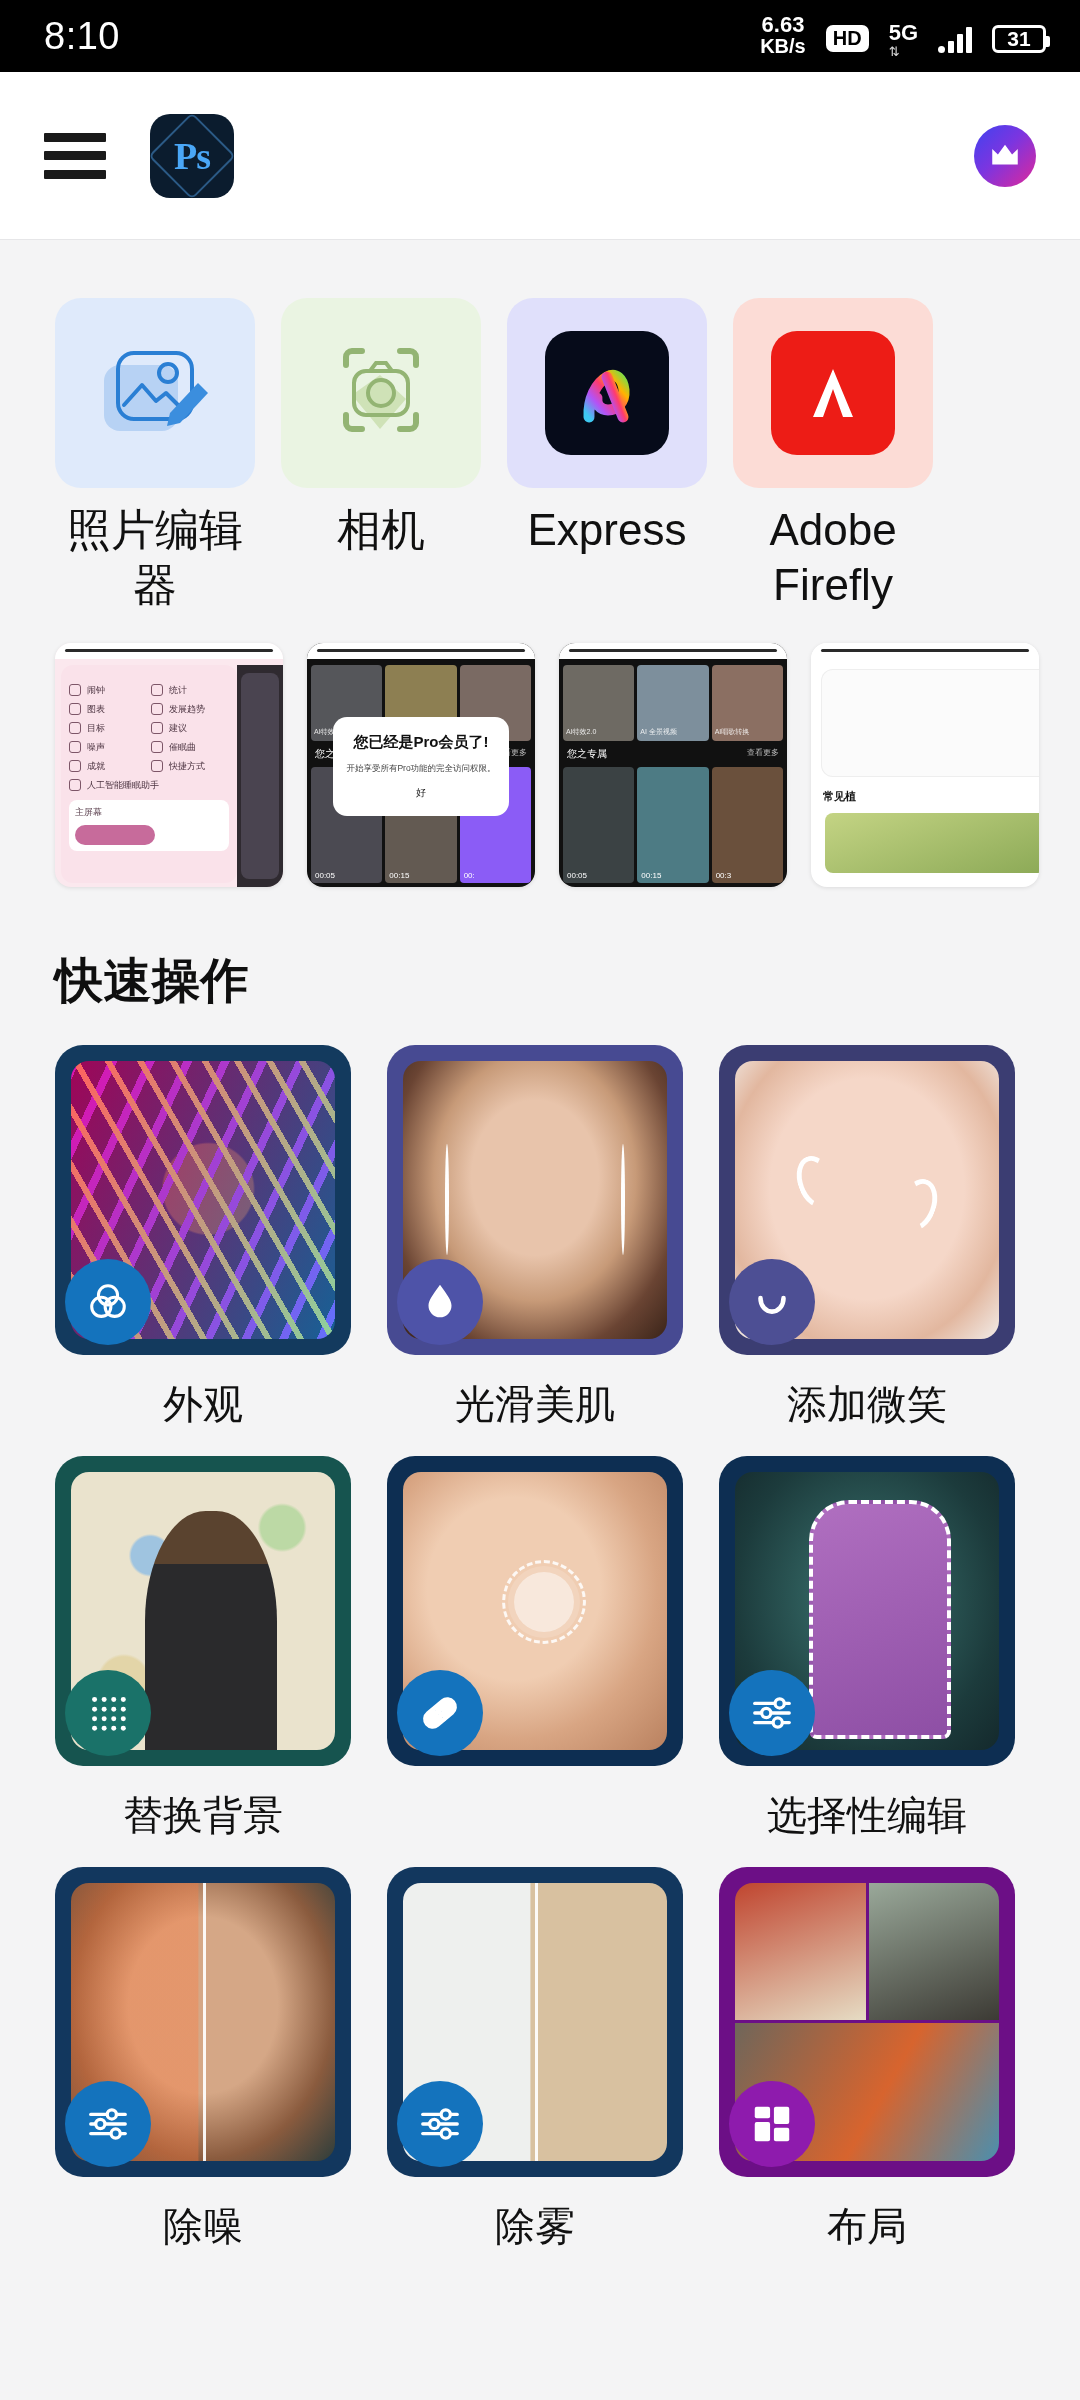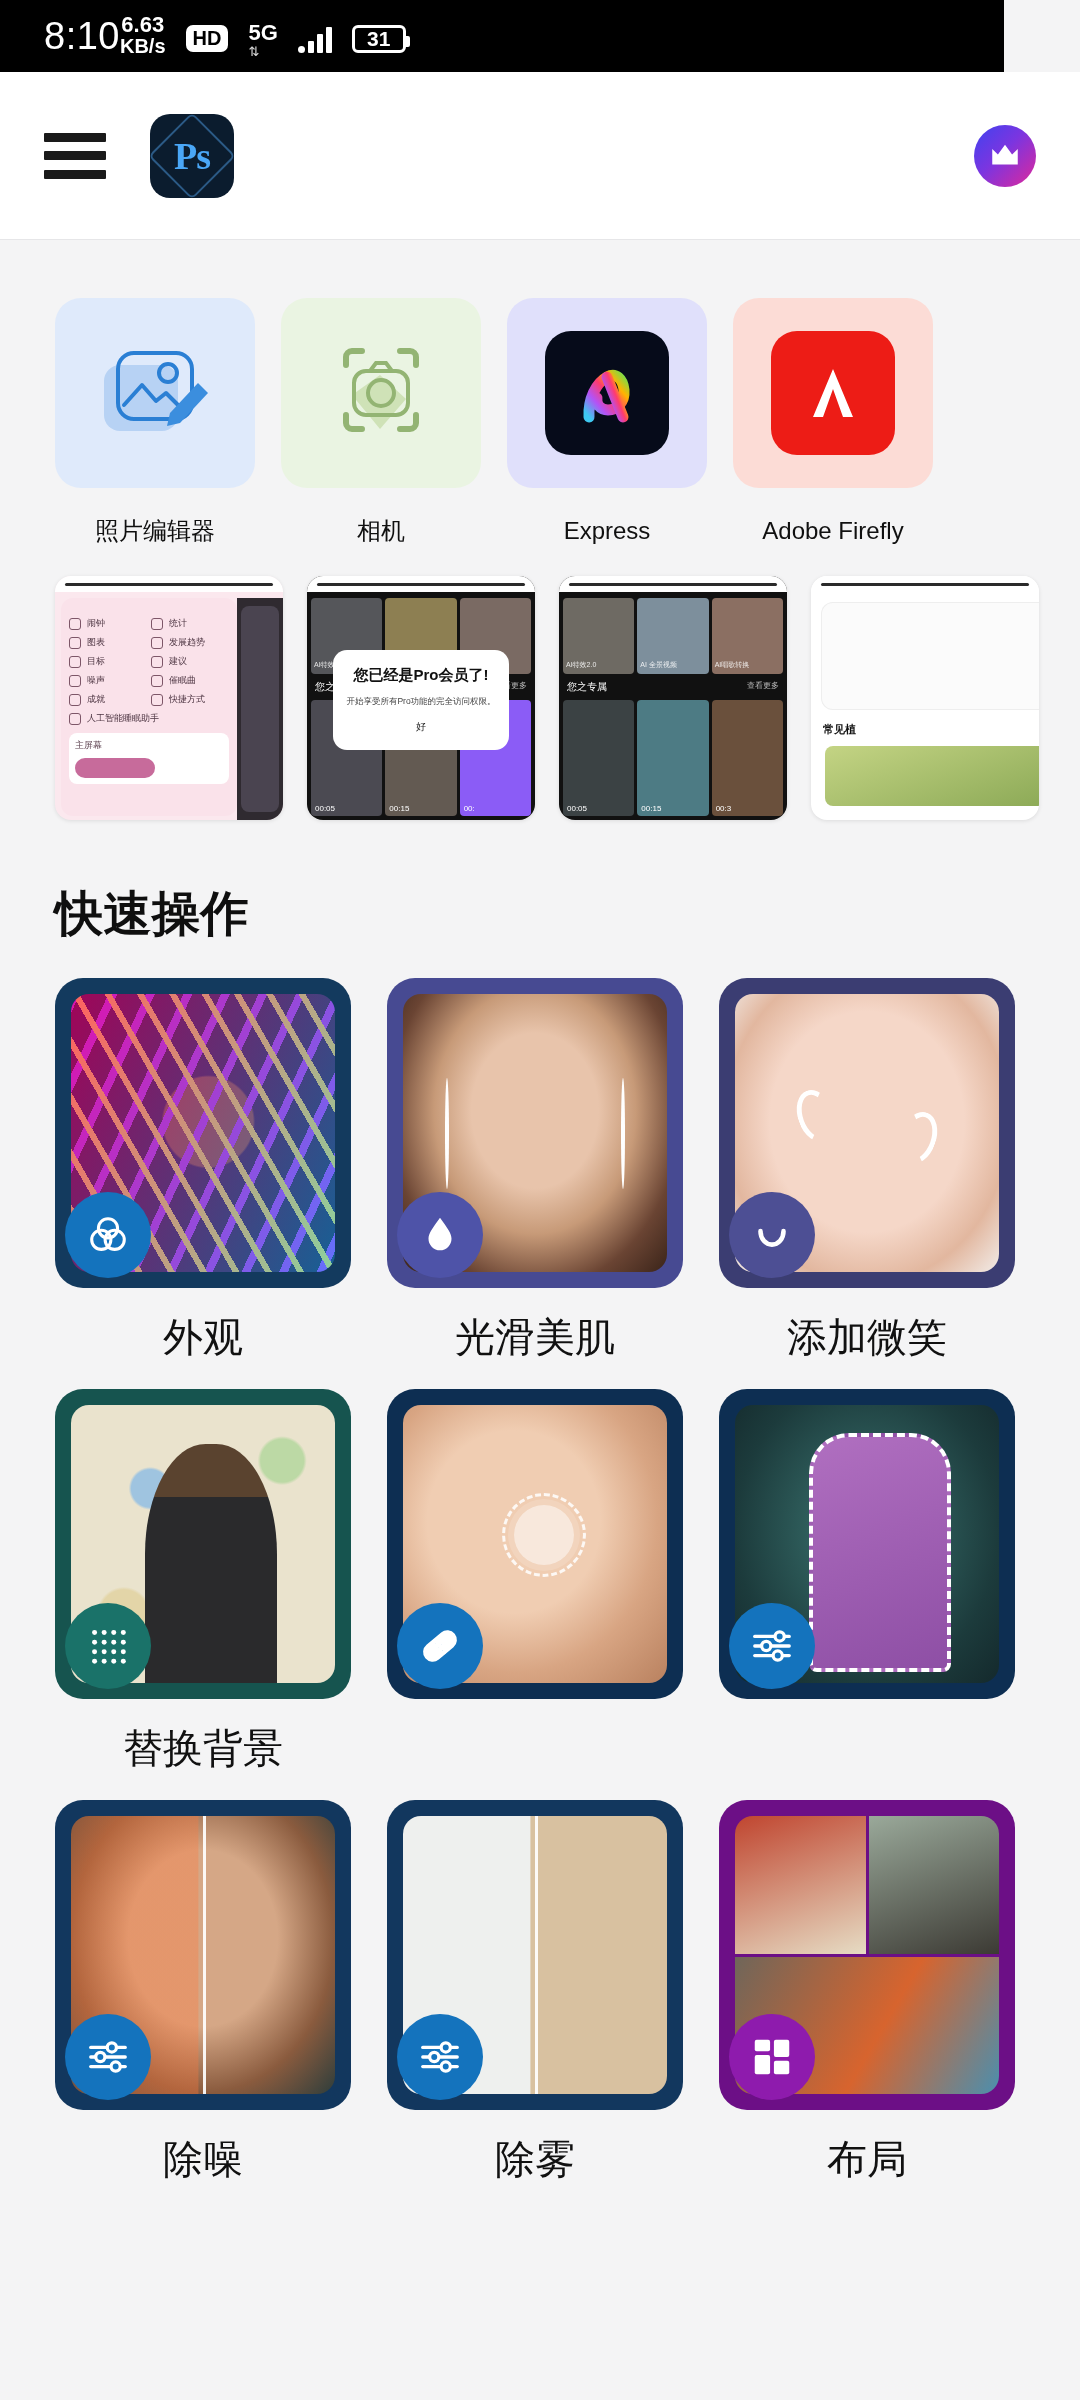--- a/index.html
+++ b/index.html
@@ -5,22 +5,22 @@
   * { margin:0; padding:0; box-sizing:border-box; }
   html,body { width:1080px; height:2400px; }
   body {
     font-family:"Liberation Sans","DejaVu Sans",sans-serif;
     background:#f4f4f5;
     overflow:hidden;
   }
 
   
   .statusbar{
-    height:72px;width:1004px;background:#000;color:#fff;
-    display:flex;align-items:center;
+    height:72px;width:1080px;background:#000;color:#fff;
+    display:flex;align-items:center;justify-content:space-between;
     padding:0 34px 0 44px;
   }
   .sb-time{font-size:38px;font-weight:400;letter-spacing:.5px;}
   .sb-right{display:flex;align-items:flex-end;gap:20px;}
   .sb-speed{display:flex;flex-direction:column;align-items:center;line-height:1.0;font-size:22px;font-weight:700;padding-bottom:2px;}
   .sb-speed .u{font-size:20px;font-weight:700;}
   .sb-hd{
     background:#fff;color:#000;font-size:20px;font-weight:700;
     border-radius:7px;padding:2px 7px;line-height:1.15;margin-bottom:6px;
   }
@@ -67,21 +67,21 @@
   
   .apps-row{
     display:flex;gap:26px;padding:58px 0 0 55px;overflow:hidden;
   }
   .app-item{width:200px;flex:0 0 200px;}
   .app-tile{
     width:200px;height:190px;border-radius:26px;
     display:flex;align-items:center;justify-content:center;overflow:hidden;position:relative;
   }
   .app-label{
-    margin-top:28px;font-size:24px;color:#101010;text-align:center;line-height:1.26;
+    margin-top:14px;font-size:44px;color:#101010;text-align:center;line-height:1.26;
     font-weight:400;
   }
   .t-editor{background:#dfeafb;}
   .t-collage{background:#f6e6fa;}
   .t-camera{background:#eaf4e2;}
   .t-express{background:#e0e0fb;}
   .t-firefly{background:#fcdcd6;}
   .inner-square{
     width:124px;height:124px;border-radius:26px;display:flex;align-items:center;justify-content:center;
   }
@@ -574,20 +574,21 @@
         <svg viewBox="0 0 24 24" fill="none" stroke="#fff" stroke-width="1.7" stroke-linecap="round">
           <line x1="3" y1="7" x2="21" y2="7"></line>
             <circle cx="16" cy="7" r="2.4" fill="#1473bd"></circle>
           <line x1="3" y1="12" x2="21" y2="12"></line>
             <circle cx="9" cy="12" r="2.4" fill="#1473bd"></circle>
           <line x1="3" y1="17" x2="21" y2="17"></line>
             <circle cx="15" cy="17" r="2.4" fill="#1473bd"></circle>
         </svg>
       </div>
     </div>
+    <div class="qa-label">选择性编辑</div>
   </div>
 
   <div class="qa-cell">
     <div class="qa-card f-noise">
       <div class="qa-img ph-noise">
         <div class="ovl-line"></div>
       </div>
       <div class="qa-badge b-noise">
         <svg viewBox="0 0 24 24" fill="none" stroke="#fff" stroke-width="1.7" stroke-linecap="round">
           <line x1="3" y1="7" x2="21" y2="7"></line>

